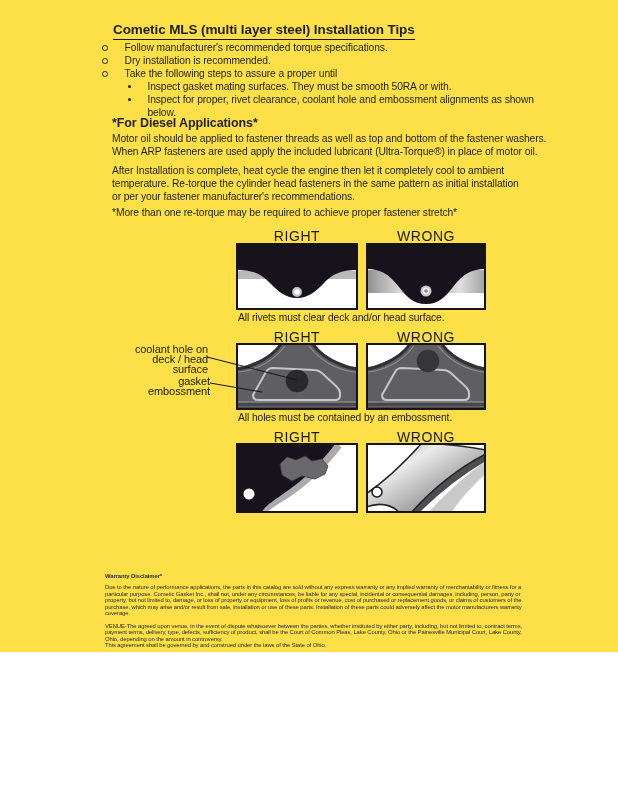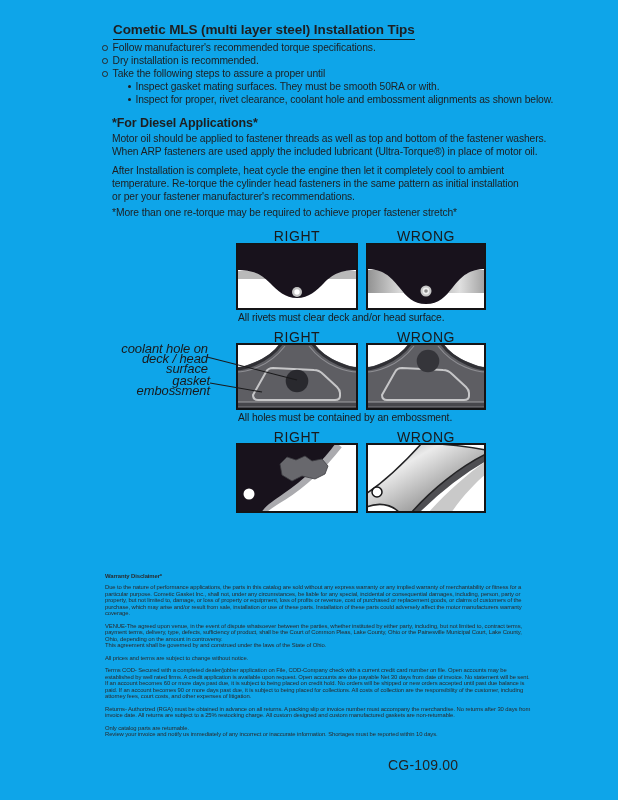--- a/index.html
+++ b/index.html
@@ -1,36 +1,36 @@
 <!DOCTYPE html>
 <html><head>
 <meta charset="utf-8">
 <style>
   html,body{margin:0;padding:0;background:#ffffff;}
   .page{
-    position:relative;width:618px;height:800px;background:#0ea5e9;
+    position:relative;width:618px;height:652px;background:#fde047;
     font-family:"Liberation Sans","DejaVu Sans",sans-serif;
     color:#1e1e20; overflow:hidden; letter-spacing:-0.1px;
   }
   .abs{position:absolute;}
   .title{
     font-size:13.5px;font-weight:bold;
     border-bottom:1.6px solid #151517;padding-bottom:2px;
     white-space:nowrap;
   }
   .bullets{font-size:10.3px;line-height:13px;}
-  .brow{display:flex;align-items:flex-start;}
+  .brow{display:flex;align-items:flex-start;gap:12px;}
   .mark-o{flex:0 0 auto;width:3.6px;height:3.6px;border:1px solid #2a2a2c;border-radius:50%;margin:4px 5px 0 0;}
   .mark-f{flex:0 0 auto;width:3.4px;height:3.4px;background:#1e1e20;border-radius:50%;margin:4.6px 4px 0 0;}
   .sub{margin-left:26px;}
   .h2{font-size:12.5px;font-weight:bold;}
   .para{font-size:10.3px;line-height:12.9px;white-space:pre-line;width:440px;}
   .rwlab{font-size:14px;letter-spacing:0.6px;text-align:center;color:#19191b;}
   .cap{font-size:10.3px;color:#1a1a1c;white-space:pre-line;line-height:11.5px;}
-  .sidelab{font-size:13px;line-height:10px;text-align:right;white-space:pre-line;color:#19191b;font-style:italic;}
+  .sidelab{font-size:11px;line-height:10px;text-align:right;white-space:pre-line;color:#19191b;}
   .legal{width:428px;font-size:5.9px;line-height:6.5px;color:#2a2a2c;}
   .legal p{margin:0 0 6px 0;white-space:pre-line;}
   .legal .lh{font-weight:bold;margin:0 0 4.5px 0;}
   .pagenum{font-size:14px;color:#222;letter-spacing:0.2px;}
   svg{display:block;}
 </style>
 </head>
 <body>
 
 <div class="page">

